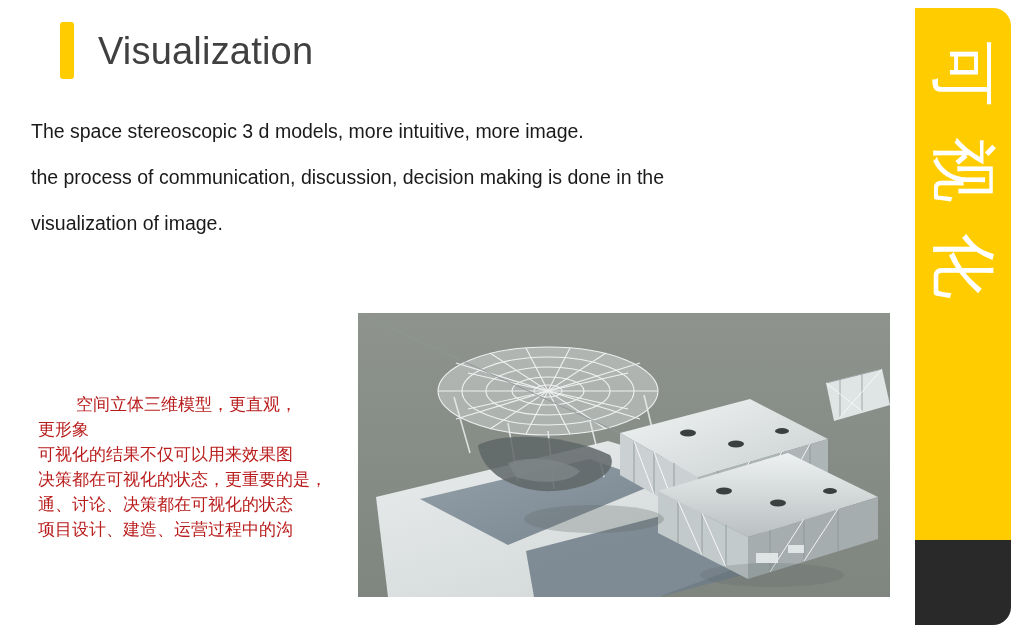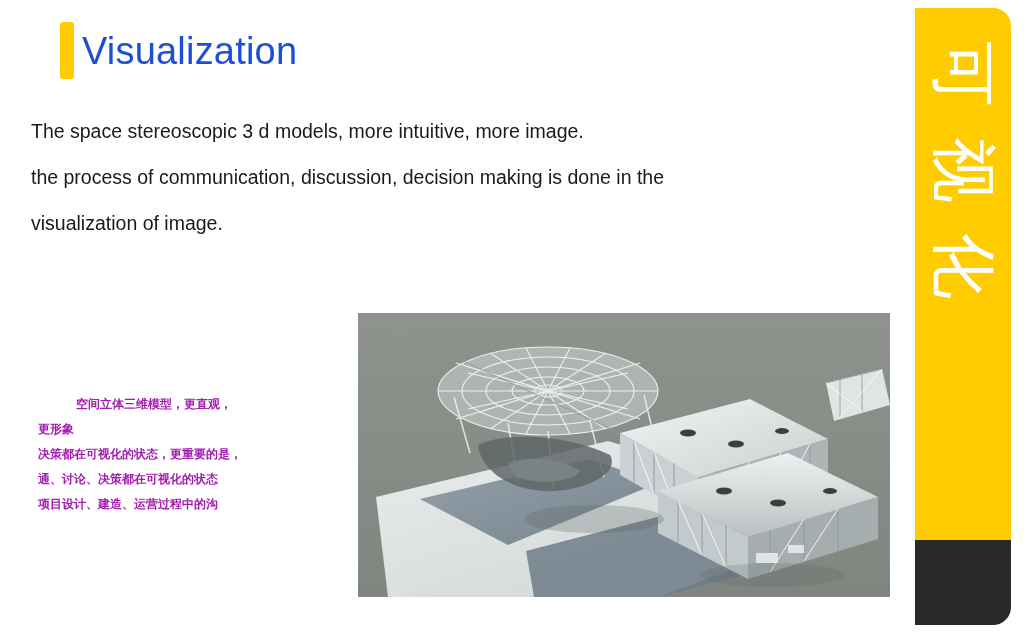--- a/index.html
+++ b/index.html
@@ -25,24 +25,24 @@
     align-items: center;
   }
   #title-accent-bar {
     width: 14px;
     height: 57px;
     background: #FFCC00;
     border-radius: 3px;
     flex: none;
   }
   #page-title {
-    margin-left: 8px;
+    margin-left: 24px;
     font-size: 38px;
     line-height: 1;
-    color: #1d4ed8;
+    color: #404040;
     font-weight: 400;
     letter-spacing: 0.2px;
     white-space: nowrap;
   }
 
   
   #english-body {
     position: absolute;
     left: 31px;
     top: 108px;
@@ -56,26 +56,25 @@
   }
 
   
   #chinese-body {
     position: absolute;
     left: 38px;
     top: 392px;
     width: 320px;
   }
   #chinese-body .cn-line {
-    font-size: 12px;
+    font-size: 17px;
     line-height: 25px;
-    color: #a21caf;
+    color: #b91c1c;
     font-family: "DejaVu Sans", "Liberation Sans", sans-serif;
     white-space: nowrap;
-    font-weight: bold;
   }
   #chinese-body .cn-line.indent {
     text-indent: 38px;
   }
 
   
   #render-figure {
     position: absolute;
     left: 358px;
     top: 313px;
@@ -141,20 +140,21 @@
 
   <div id="english-body">
     <div class="line">The space stereoscopic 3 d models, more intuitive, more image.</div>
     <div class="line">the process of communication, discussion, decision making is done in the</div>
     <div class="line">visualization of image.</div>
   </div>
 
   <div id="chinese-body">
     <div class="cn-line indent">空间立体三维模型，更直观，</div>
     <div class="cn-line">更形象</div>
+    <div class="cn-line">可视化的结果不仅可以用来效果图</div>
     <div class="cn-line">决策都在可视化的状态，更重要的是，</div>
     <div class="cn-line">通、讨论、决策都在可视化的状态</div>
     <div class="cn-line">项目设计、建造、运营过程中的沟</div>
   </div>
 
   <div id="render-figure">
     <svg width="532" height="284" viewBox="0 0 532 284" xmlns="http://www.w3.org/2000/svg">
       <defs>
         <linearGradient id="gBg" x1="0" y1="0" x2="0" y2="1">
           <stop offset="0%" stop-color="#8e938d"></stop>

